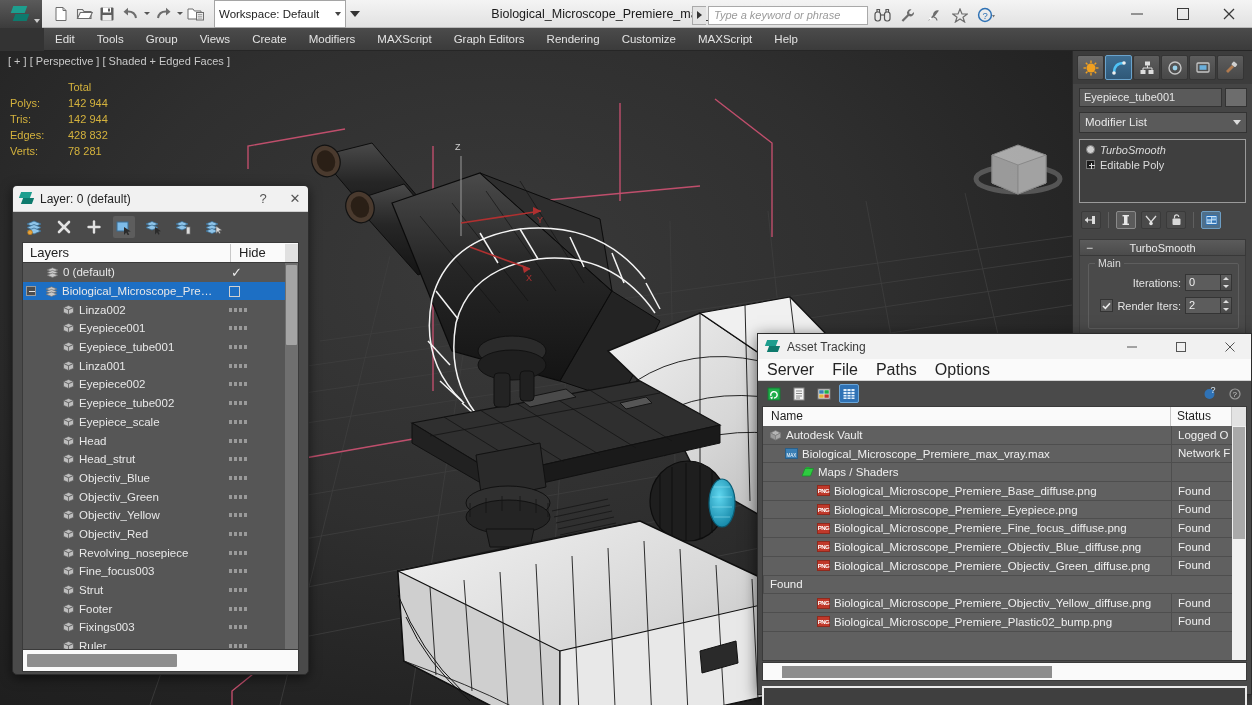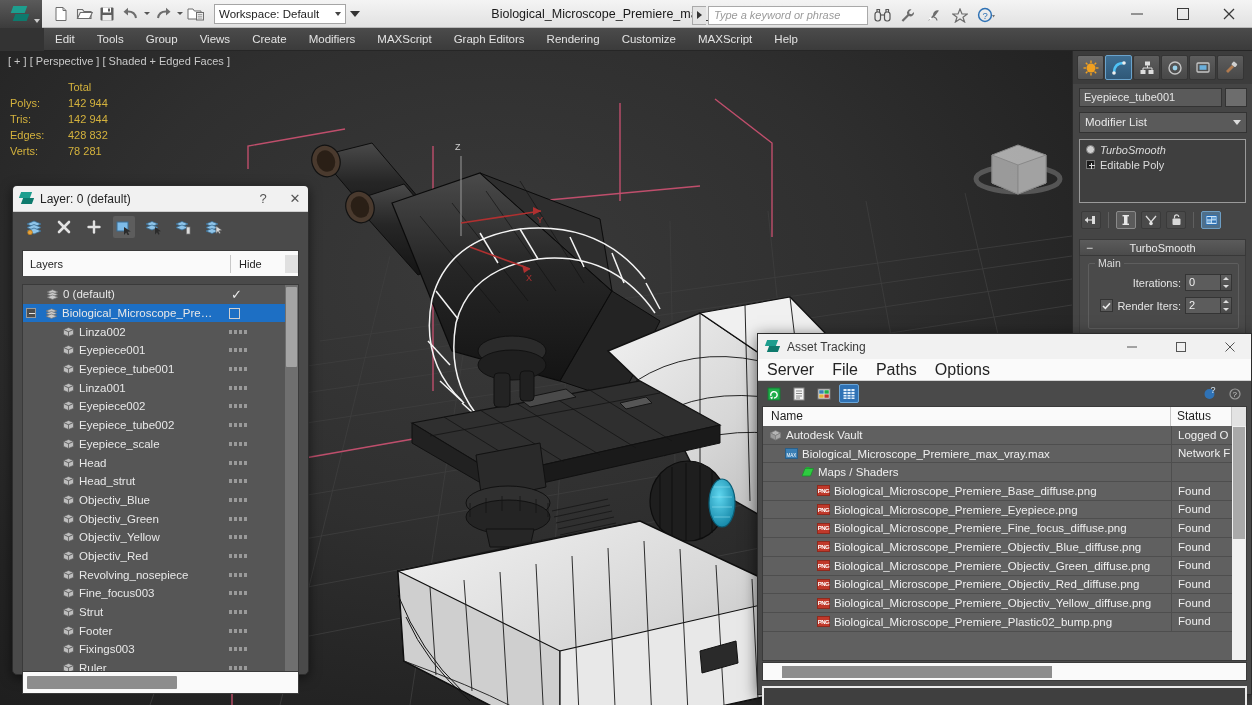--- a/index.html
+++ b/index.html
@@ -39,21 +39,21 @@
   .qat { display:flex; align-items:center; gap:1px; padding-left:8px; }
   .qicon {
     width:22px; height:22px; display:flex; align-items:center; justify-content:center;
     cursor:pointer; border-radius:2px;
   }
   .qicon svg { display:block; }
   .tinyarrow { width:9px;height:22px;display:flex;align-items:center;justify-content:center;}
   .tinyarrow i { width:0;height:0;border-left:3px solid transparent;border-right:3px solid transparent;border-top:3.5px solid #555; display:block;}
 
   .ws-box {
-    margin-left:6px; height:20px; width:132px; background:#fff; border:1px solid #a5a5a5;
+    margin-left:6px; height:28px; width:132px; background:#fff; border:1px solid #a5a5a5;
     display:flex; align-items:center; padding:0 4px; font-size:11.5px; color:#1d1d1d;
     justify-content:space-between;
   }
   .ws-arrow { width:0;height:0;border-left:3.5px solid transparent;border-right:3.5px solid transparent;border-top:4px solid #444;}
   .ws-caret { width:16px; display:flex; align-items:center; justify-content:center; }
   .ws-caret i { width:0;height:0;border-left:5px solid transparent;border-right:5px solid transparent;border-top:6px solid #333; display:block;}
 
   .doctitle {
     position:absolute; left:0; right:0; top:0; height:28px;
     display:flex; align-items:center; justify-content:center;
@@ -191,23 +191,23 @@
   .ld-logo { width:14px;height:13px;position:relative;}
   .ld-logo:before{content:"";position:absolute;left:0;top:0;width:11px;height:6px;background:#1d9e8e;transform:skewX(-20deg);}
   .ld-logo:after{content:"";position:absolute;left:2px;top:6px;width:11px;height:6px;background:#0e7a6d;transform:skewX(-20deg);}
   .ld-title .t { font-size:12px; color:#222; flex:1; }
   .ld-help, .ld-close { width:26px;height:24px;display:flex;align-items:center;justify-content:center;cursor:pointer;color:#555;font-size:13px;}
   .ld-toolbar { height:30px; background:#4a4a4a; display:flex; align-items:center; gap:8px; padding:0 10px; }
   .lt-ic { width:22px;height:22px;display:flex;align-items:center;justify-content:center;cursor:pointer;border-radius:2px;}
   .lt-ic.sel { background:#5d5d5d; }
 
   .ld-listhdr {
-    height:26px; background:#fafafa; display:flex; align-items:center;
-    font-size:11px; color:#222; border:1px solid #3a3a3a; border-bottom:none;
-    margin:8px 9px;
+    height:20px; background:#fafafa; display:flex; align-items:center;
+    font-size:13px; color:#222; border:1px solid #3a3a3a; border-bottom:none;
+    margin:0 9px;
   }
   .ld-listhdr .c1 { flex:1; padding-left:7px; border-right:1px solid #c8c8c8; height:18px; line-height:18px;}
   .ld-listhdr .c2 { width:54px; padding-left:8px; height:18px; line-height:18px;}
   .ld-listhdr .c3 { width:13px; background:#e0e0e0; height:18px;}
 
   .ld-list {
     margin:0 9px; height:388px; background:#565656; border:1px solid #3a3a3a;
     position:relative; overflow:hidden;
   }
   .ld-rows { position:absolute; left:0; top:0; right:13px; bottom:0; overflow:hidden; }
@@ -1261,24 +1261,20 @@
             <span class="as">Found</span>
           </div>
           <div class="arow">
             <span class="an" style="padding-left:54px">
               <span class="pngicon">PNG</span>
               <span>Biological_Microscope_Premiere_Objectiv_Green_diffuse.png</span>
             </span>
             <span class="as">Found</span>
           </div>
           <div class="arow">
-            <span class="an" style="padding-left:54px">
-              <span class="pngicon">PNG</span>
-              <span>Biological_Microscope_Premiere_Objectiv_Red_diffuse.png</span>
-            </span>
             <span class="as">Found</span>
           </div>
           <div class="arow">
             <span class="an" style="padding-left:54px">
               <span class="pngicon">PNG</span>
               <span>Biological_Microscope_Premiere_Objectiv_Yellow_diffuse.png</span>
             </span>
             <span class="as">Found</span>
           </div>
           <div class="arow">

